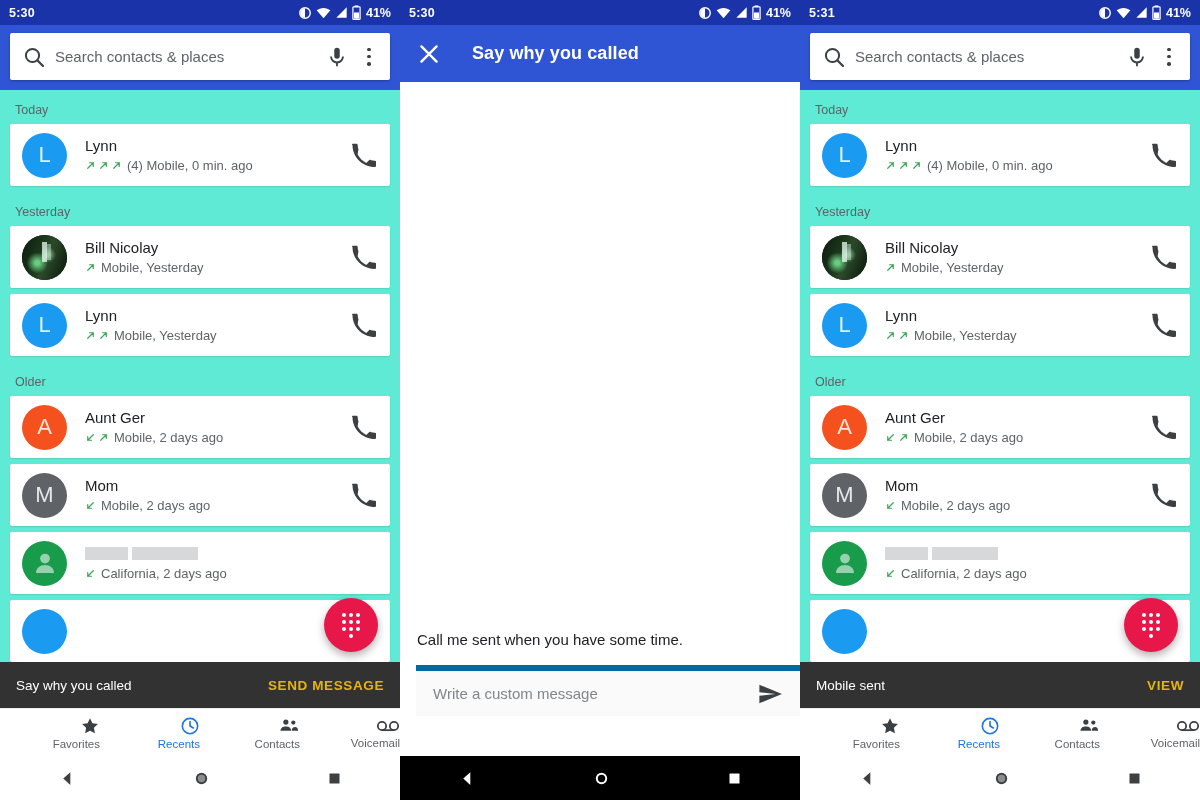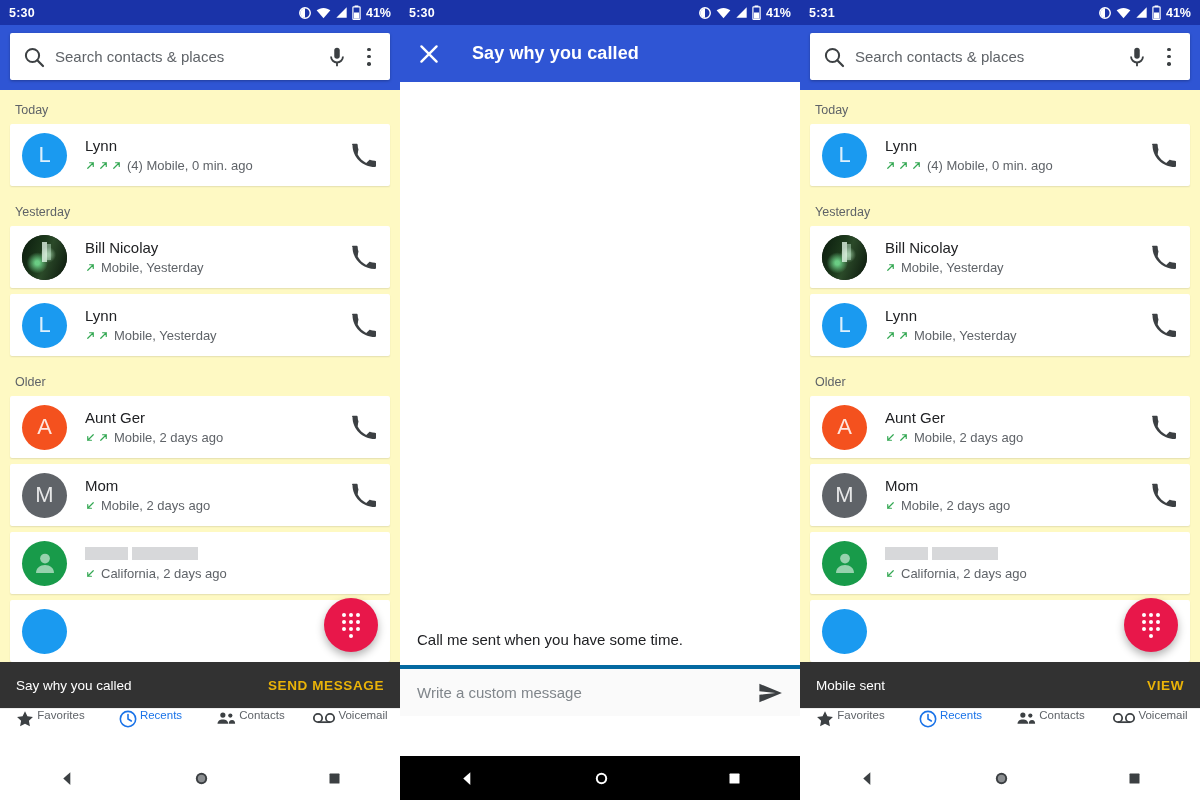--- a/index.html
+++ b/index.html
@@ -41,21 +41,21 @@
 
   
   .appbar-say {
     background: #2f55d4; height: 57px; display: flex; align-items: center;
     padding: 0 16px; color: #fff;
   }
   .appbar-say .close { width: 26px; height: 26px; flex:0 0 26px; }
   .appbar-say .title { font-size: 18px; font-weight: bold; margin-left: 30px; letter-spacing:.1px;}
 
   
-  .list-area { background: #fef9c3; position: absolute; left:0; right:0;
+  .list-area { background: #5eead4; position: absolute; left:0; right:0;
                top: 90px; bottom: 0; overflow: hidden; }
   .section-label { font-size: 12.5px; color: #5f6368; padding: 13px 0 7px 15px; }
   .call-card {
     background: #fff; margin: 0 10px 6px 10px; border-radius: 2px;
     height: 62px; display: flex; align-items: center; padding: 0 14px 0 12px;
     box-shadow: 0 1px 1.5px rgba(0,0,0,.10);
   }
   .avatar {
     width: 45px; height: 45px; border-radius: 50%; flex: 0 0 45px;
     display:flex; align-items:center; justify-content:center;
@@ -110,40 +110,40 @@
     padding: 0 16px; justify-content: space-between;
   }
   .snackbar .msg { color: #fff; font-size: 13.5px; }
   .snackbar .action { color: #eab308; font-size: 13.5px; font-weight: bold; letter-spacing: .6px; }
 
   
   .bottomnav {
     position:absolute; left:0; right:0; bottom: 44px; height: 48px;
     background:#fff; display:flex; border-top:1px solid #ededed;
   }
-  .navitem { flex:1; display:flex; flex-direction:row; align-items:flex-start; justify-content:center; gap:2px;}
+  .navitem { flex:1; display:flex; flex-direction:column; align-items:flex-end; justify-content:center; gap:2px;}
   .navitem .lbl { font-size: 11.5px; color:#5f6368; }
   .navitem.active .lbl { color:#1a73e8; }
   .navitem svg { display:block; }
 
   
   .sysnav { position:absolute; left:0; right:0; bottom:0; height:44px;
             display:flex; align-items:center; justify-content:space-around; background:#fff; }
   .sysnav.dark { background:#000; }
   .sysnav svg { display:block; }
 
   
   .reply-list { position:absolute; left:0; right:0; bottom: 135px; }
   .reply {
     font-size: 15px; color: #202124; padding: 0 17px; height: 51px;
     display:flex; align-items:center;
   }
   .custom-row {
-    position:absolute; left:0; right:0; bottom: 84px; height: 51px;
-    border-top: 4px solid #0369a1; display:flex; align-items:center; padding: 0 17px;
+    position:absolute; left:16px; right:0; bottom: 84px; height: 51px;
+    border-top: 6px solid #0369a1; display:flex; align-items:center; padding: 0 17px;
     background:#fafafa;
   }
   .custom-row .ph { flex:1; font-size: 15px; color: #80868b; }
   .custom-row .send { width: 26px; height: 26px; flex:0 0 26px; }
 </style>
 </head>
 <body>
 
 <div class="screens">
 

